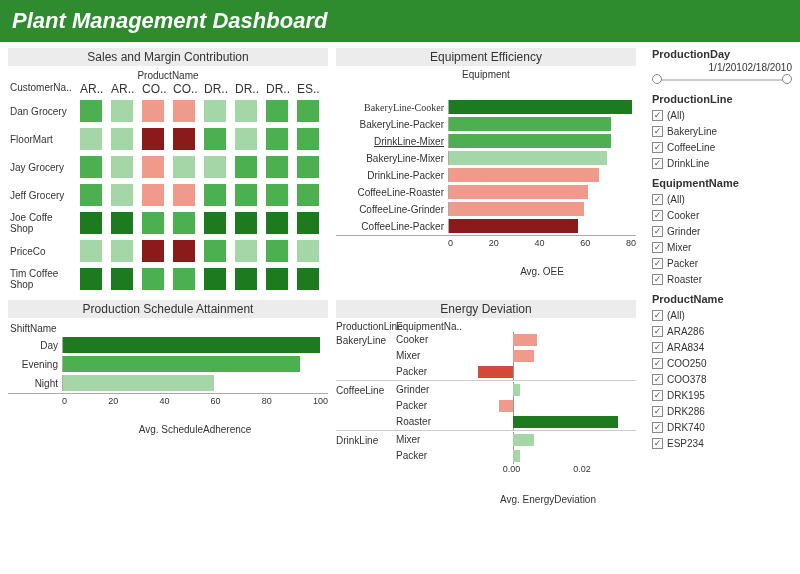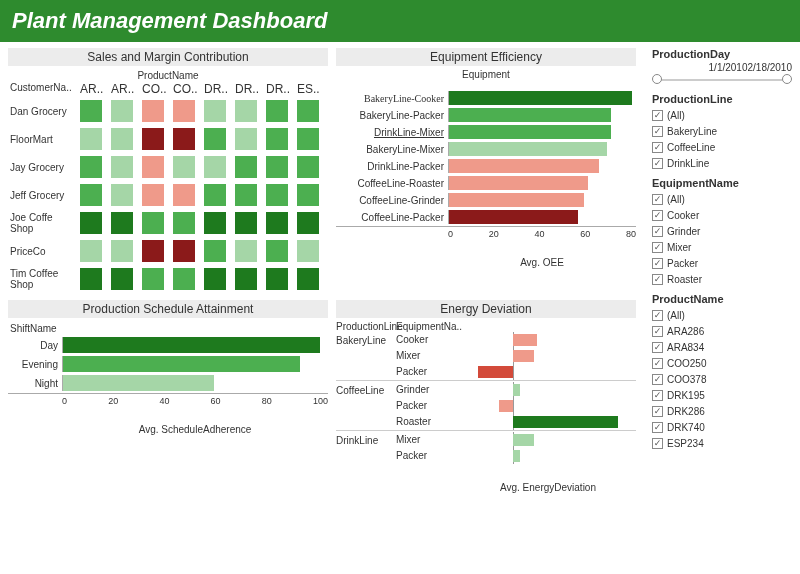--- a/index.html
+++ b/index.html
@@ -81,21 +81,21 @@
     width: 22px;
     height: 22px;
     margin-top:2px;
   }
 
   
   .hbar-chart {
     display: flex;
     flex-direction: column;
   }
-  .hbar-sub { text-align:center; font-size:10px; margin-bottom:10px;}
+  .hbar-sub { text-align:center; font-size:10px; margin-bottom:19px;}
   .hbar-row {
     display: flex;
     align-items: center;
     height: 16px;
     margin-bottom: 1px;
   }
   .hbar-row .lbl {
     text-align: right;
     padding-right: 4px;
     font-size: 10px;
@@ -427,20 +427,24 @@
             <div class="ed-group-col"></div>
             <div class="ed-eq-col">Packer</div>
             <div class="ed-plot">
               <div class="zero" style="left: 30%;"></div>
               <div class="bar" style="background: rgb(165, 214, 167); left: 30%; width: 4%;"></div>
             </div>
           </div>
         </div>
       <div class="ed-axis">
         <div class="spacer"></div>
+        <div class="ticks" id="energy-ticks" style="position: relative; height: 12px;">
+            <span style="position: absolute; left: calc(30% - 10px);">0.00</span>
+            <span style="position: absolute; left: calc(70% - 10px);">0.02</span>
+          </div>
       </div>
       <div class="x-caption" style="padding-left:124px">Avg. EnergyDeviation</div>
     </div>
 
   </div>
 
   <div class="sidebar">
     <div>
       <div class="filter-title">ProductionDay</div>
       <div class="date-row">

